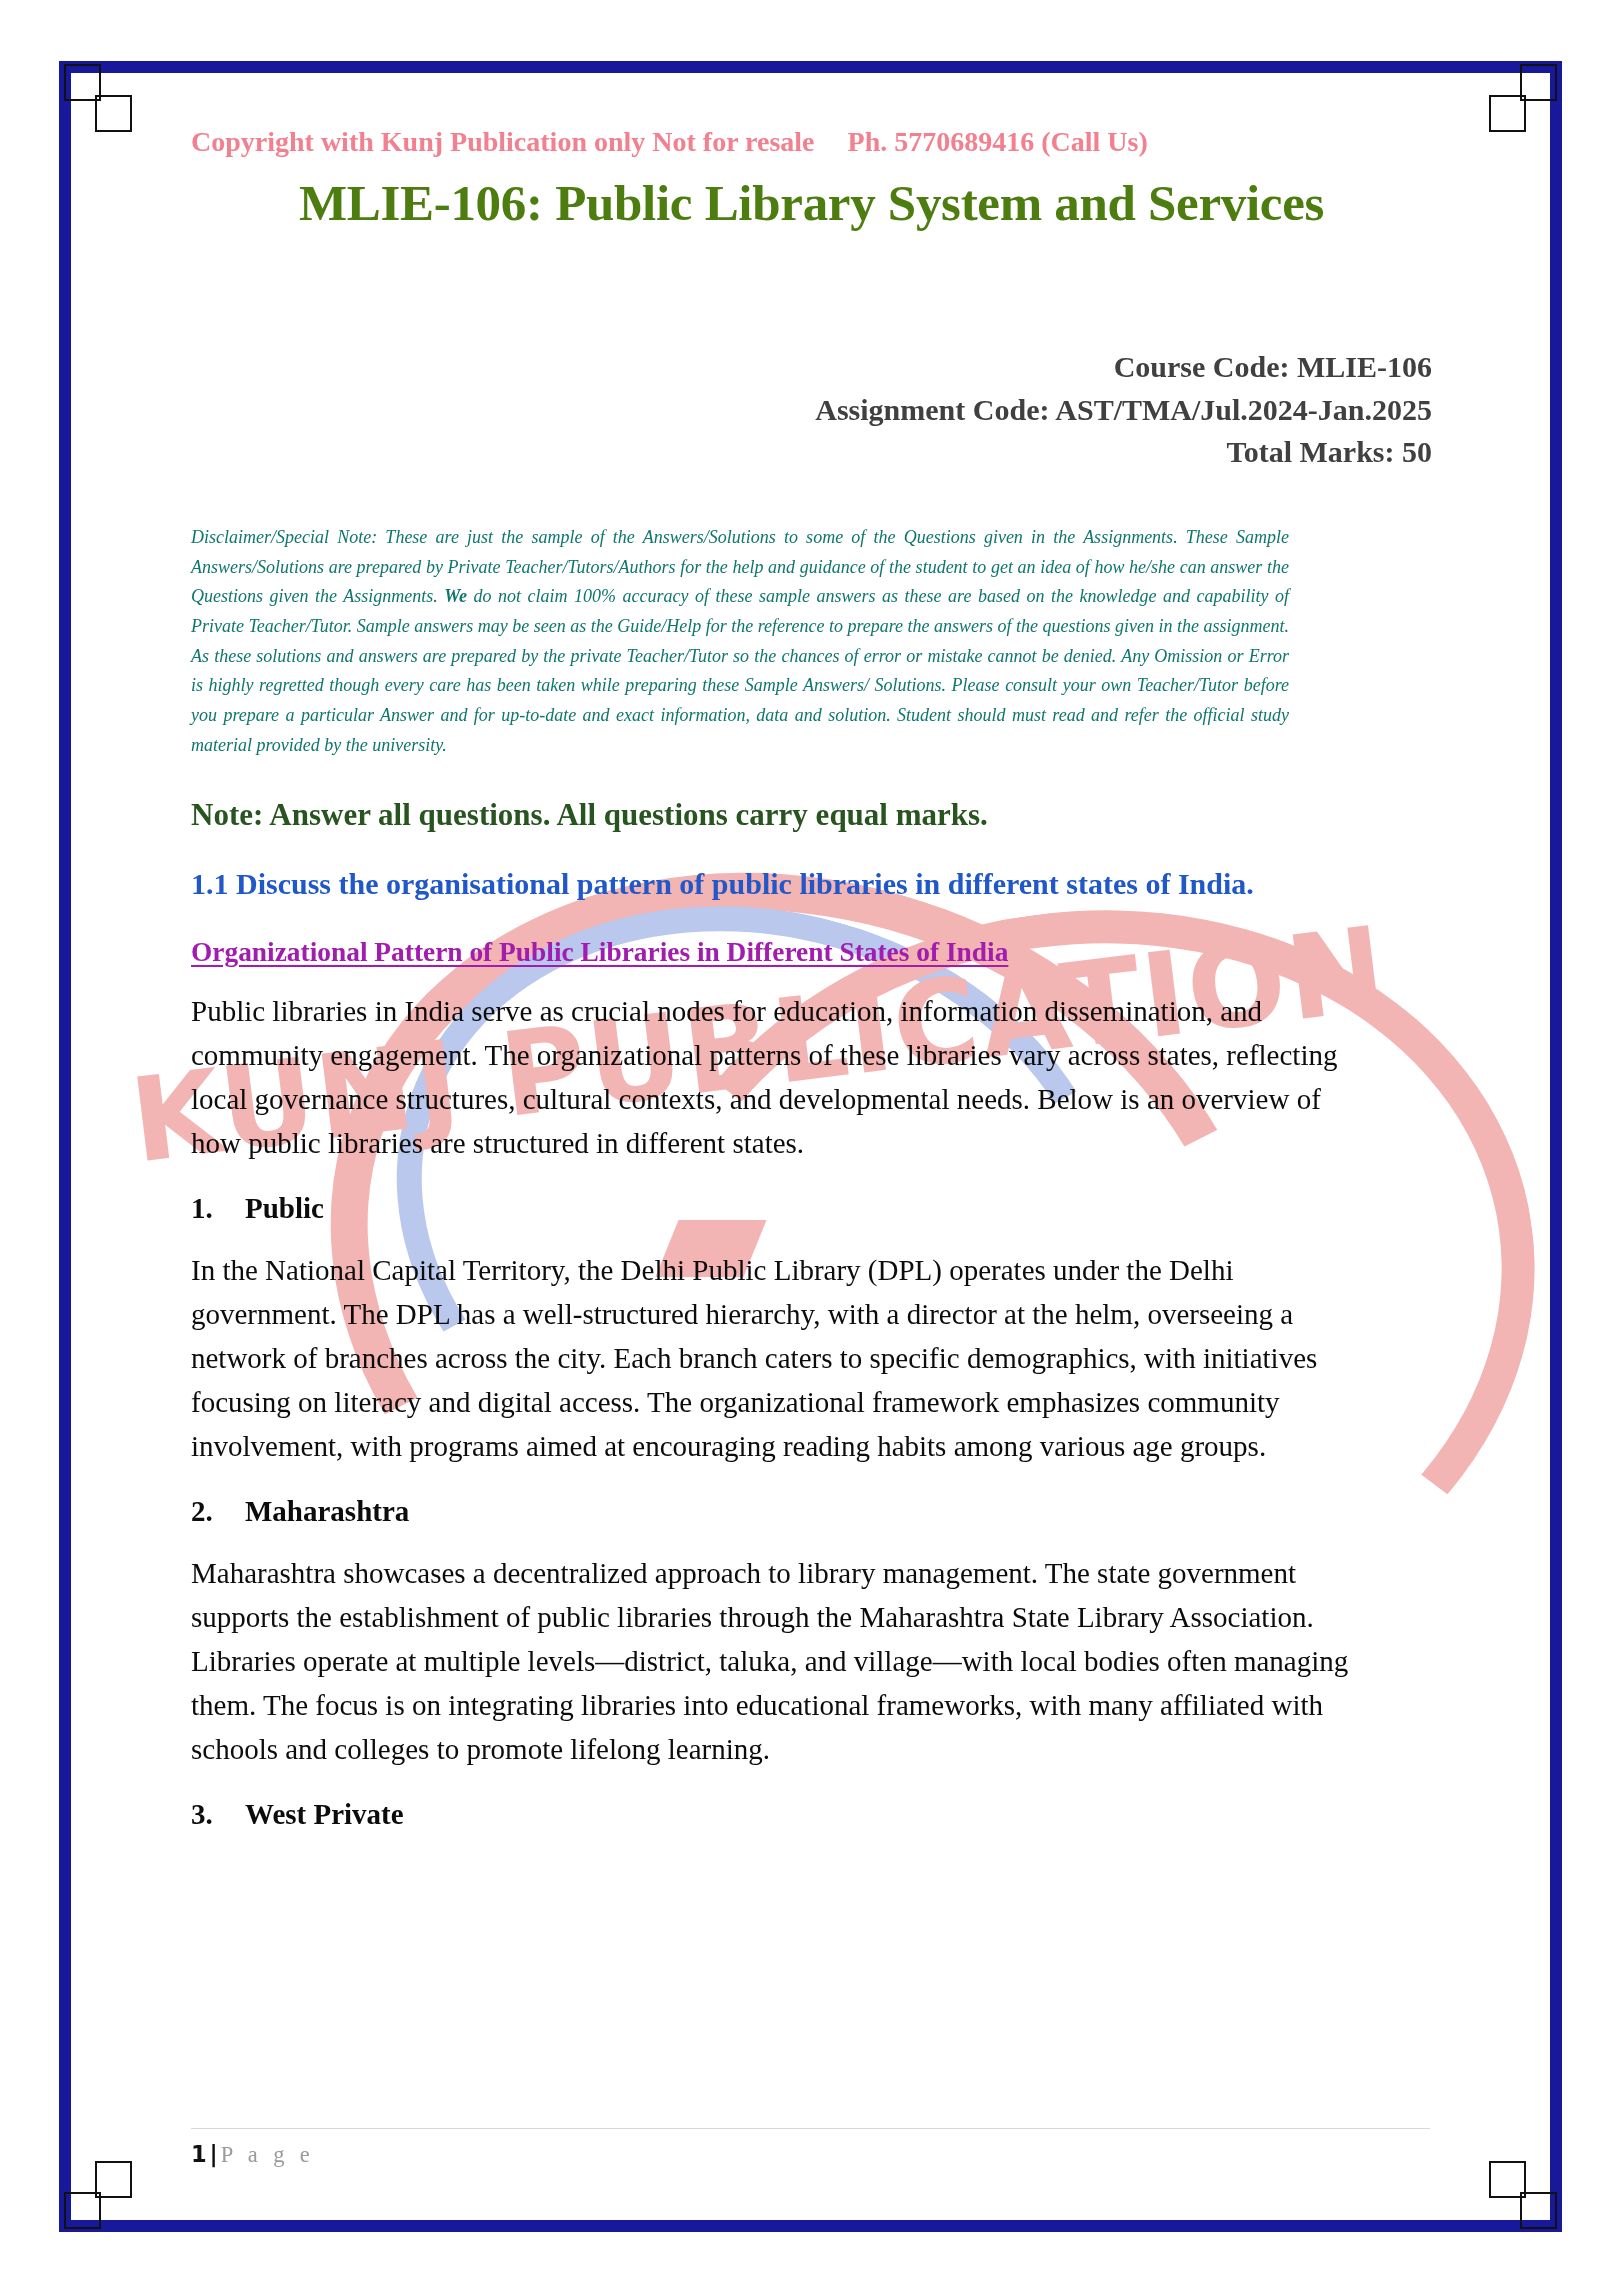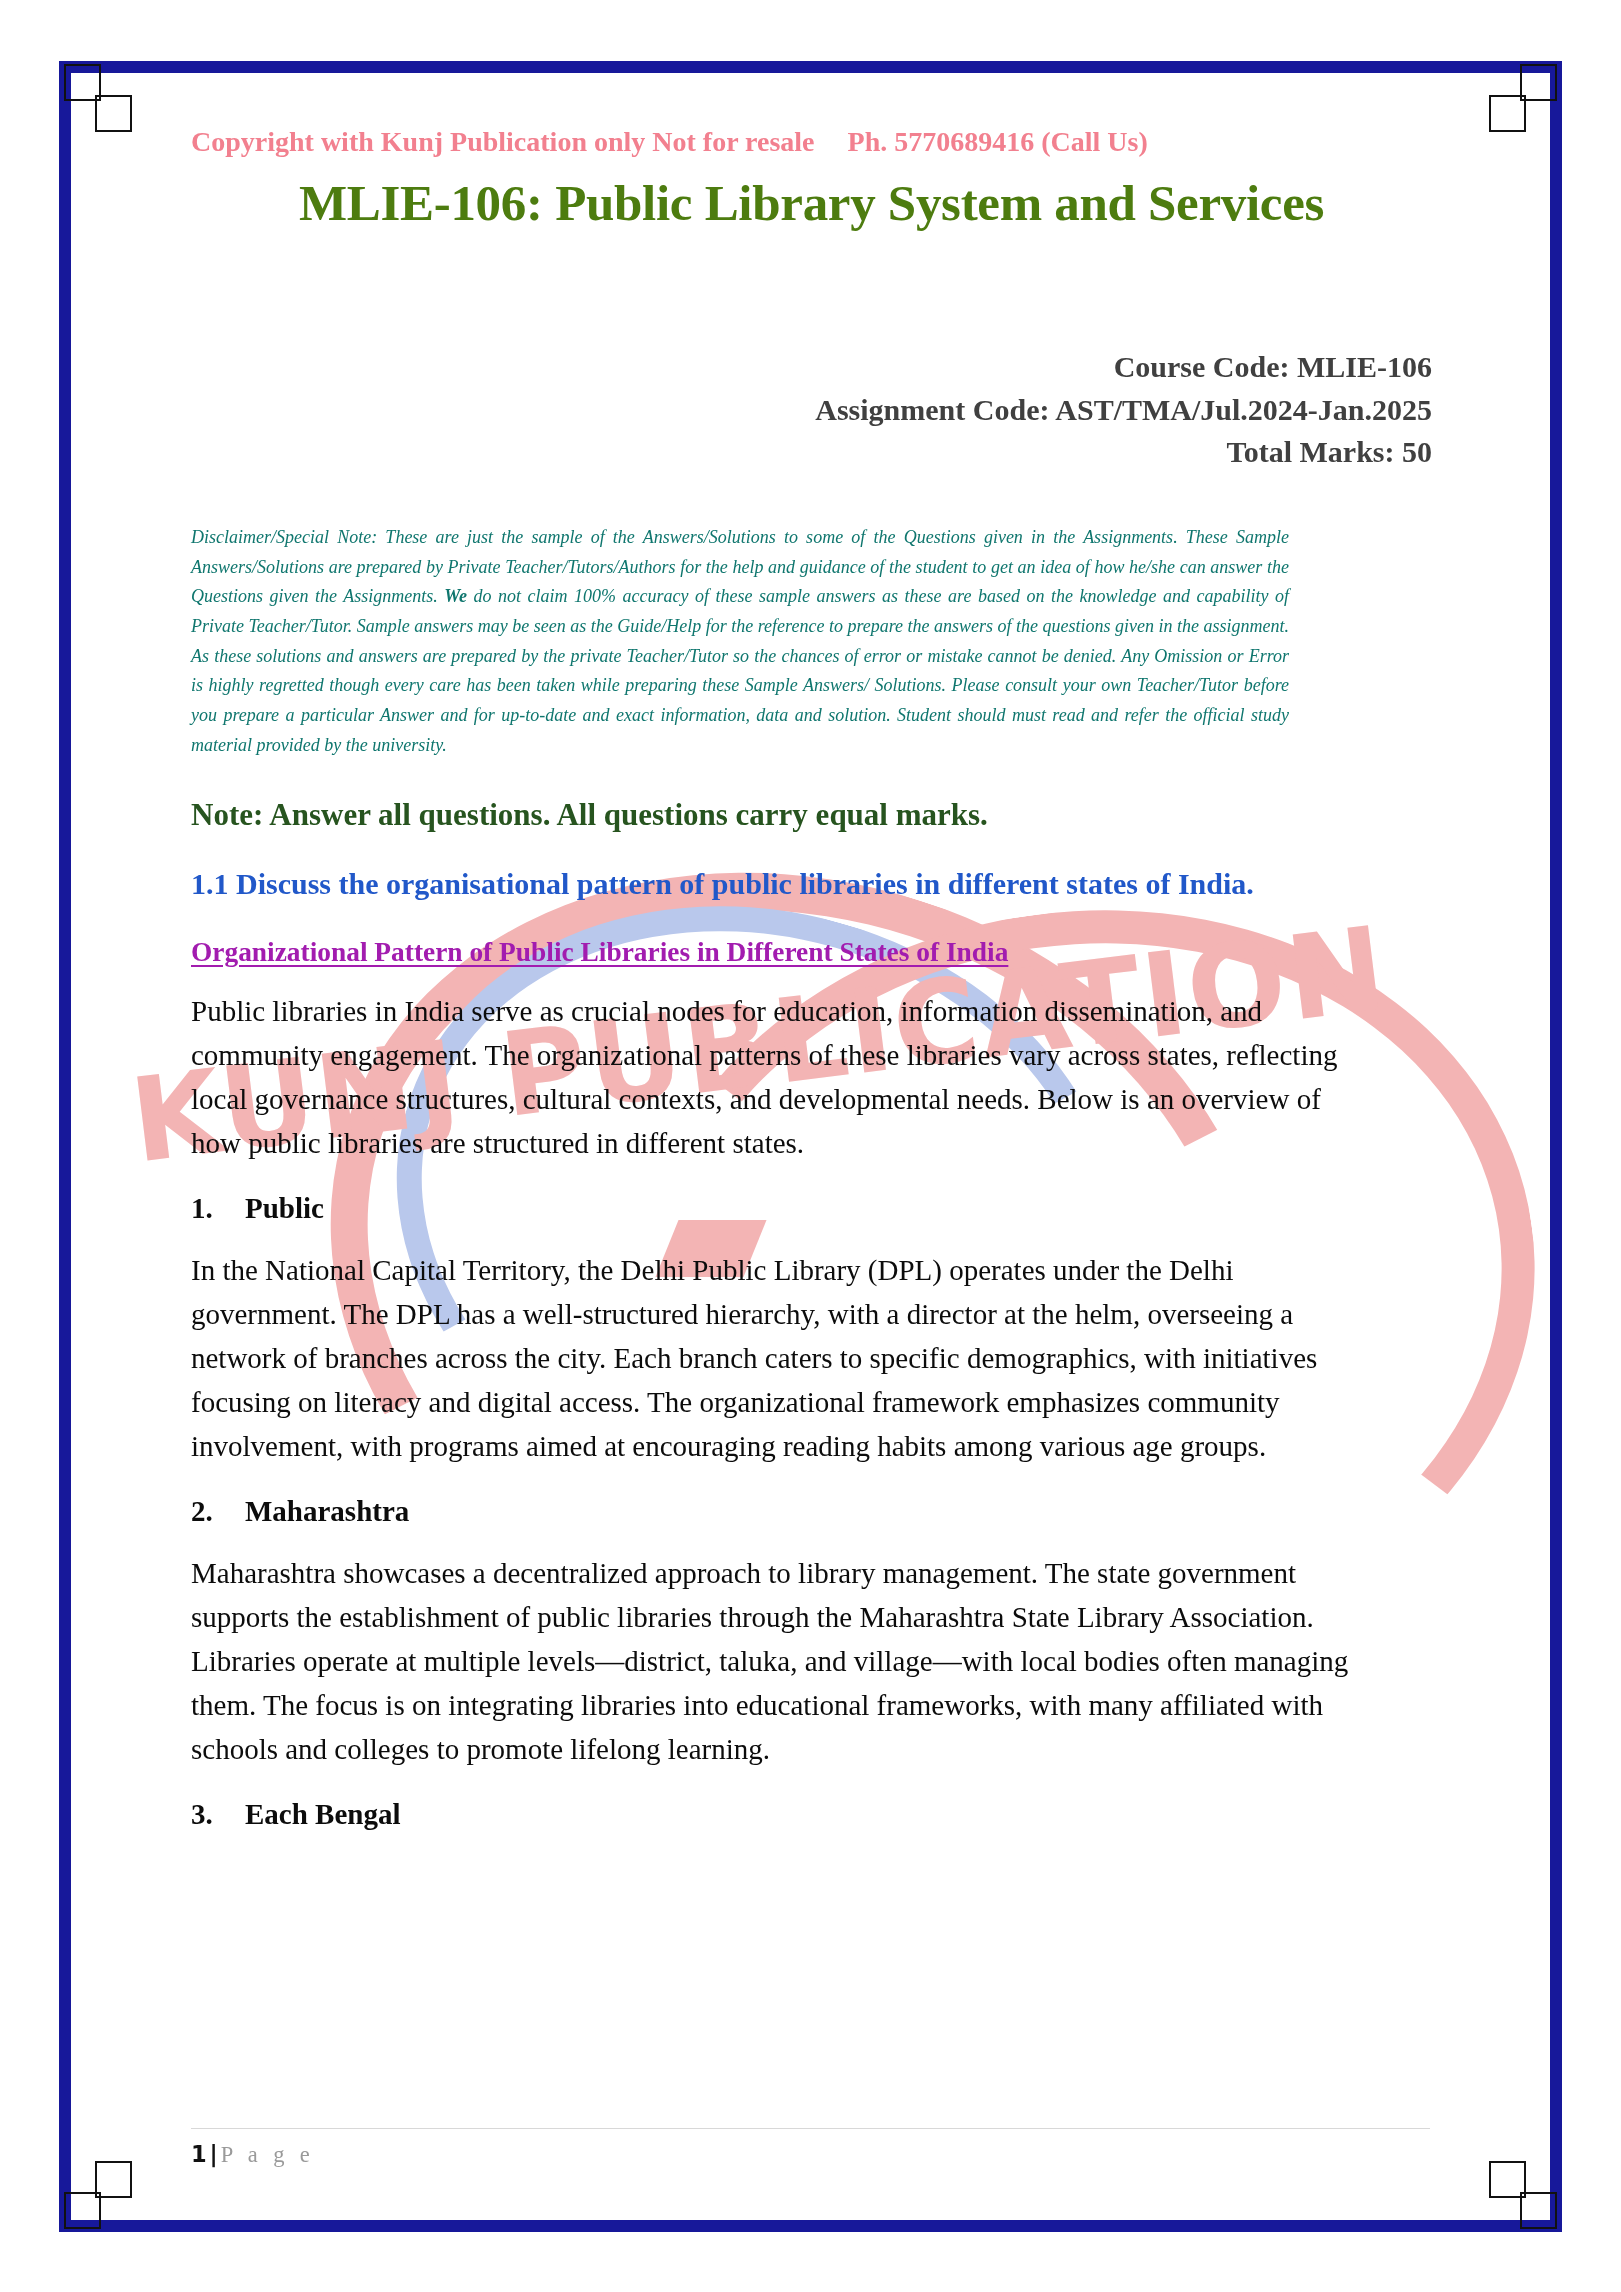--- a/index.html
+++ b/index.html
@@ -318,21 +318,21 @@
 
     <div class="list-block">
       <ol class="state-list">
         <li><span class="num">2.</span><span>Maharashtra</span></li>
       </ol>
     </div>
     <p class="body-text">Maharashtra showcases a decentralized approach to library management. The state government supports the establishment of public libraries through the Maharashtra State Library Association. Libraries operate at multiple levels—district, taluka, and village—with local bodies often managing them. The focus is on integrating libraries into educational frameworks, with many affiliated with schools and colleges to promote lifelong learning.</p>
 
     <div class="list-block">
       <ol class="state-list">
-        <li><span class="num">3.</span><span>Each Bengal</span></li>
+        <li><span class="num">3.</span><span>West Private</span></li>
       </ol>
     </div>
 
   </div>
 
   <div class="footer">
     <div class="footer-rule"></div>
     <div class="footer-text"><span class="pg-num">1</span><span class="pg-bar">|</span><span class="pg-word">P a g e</span></div>
   </div>
 

